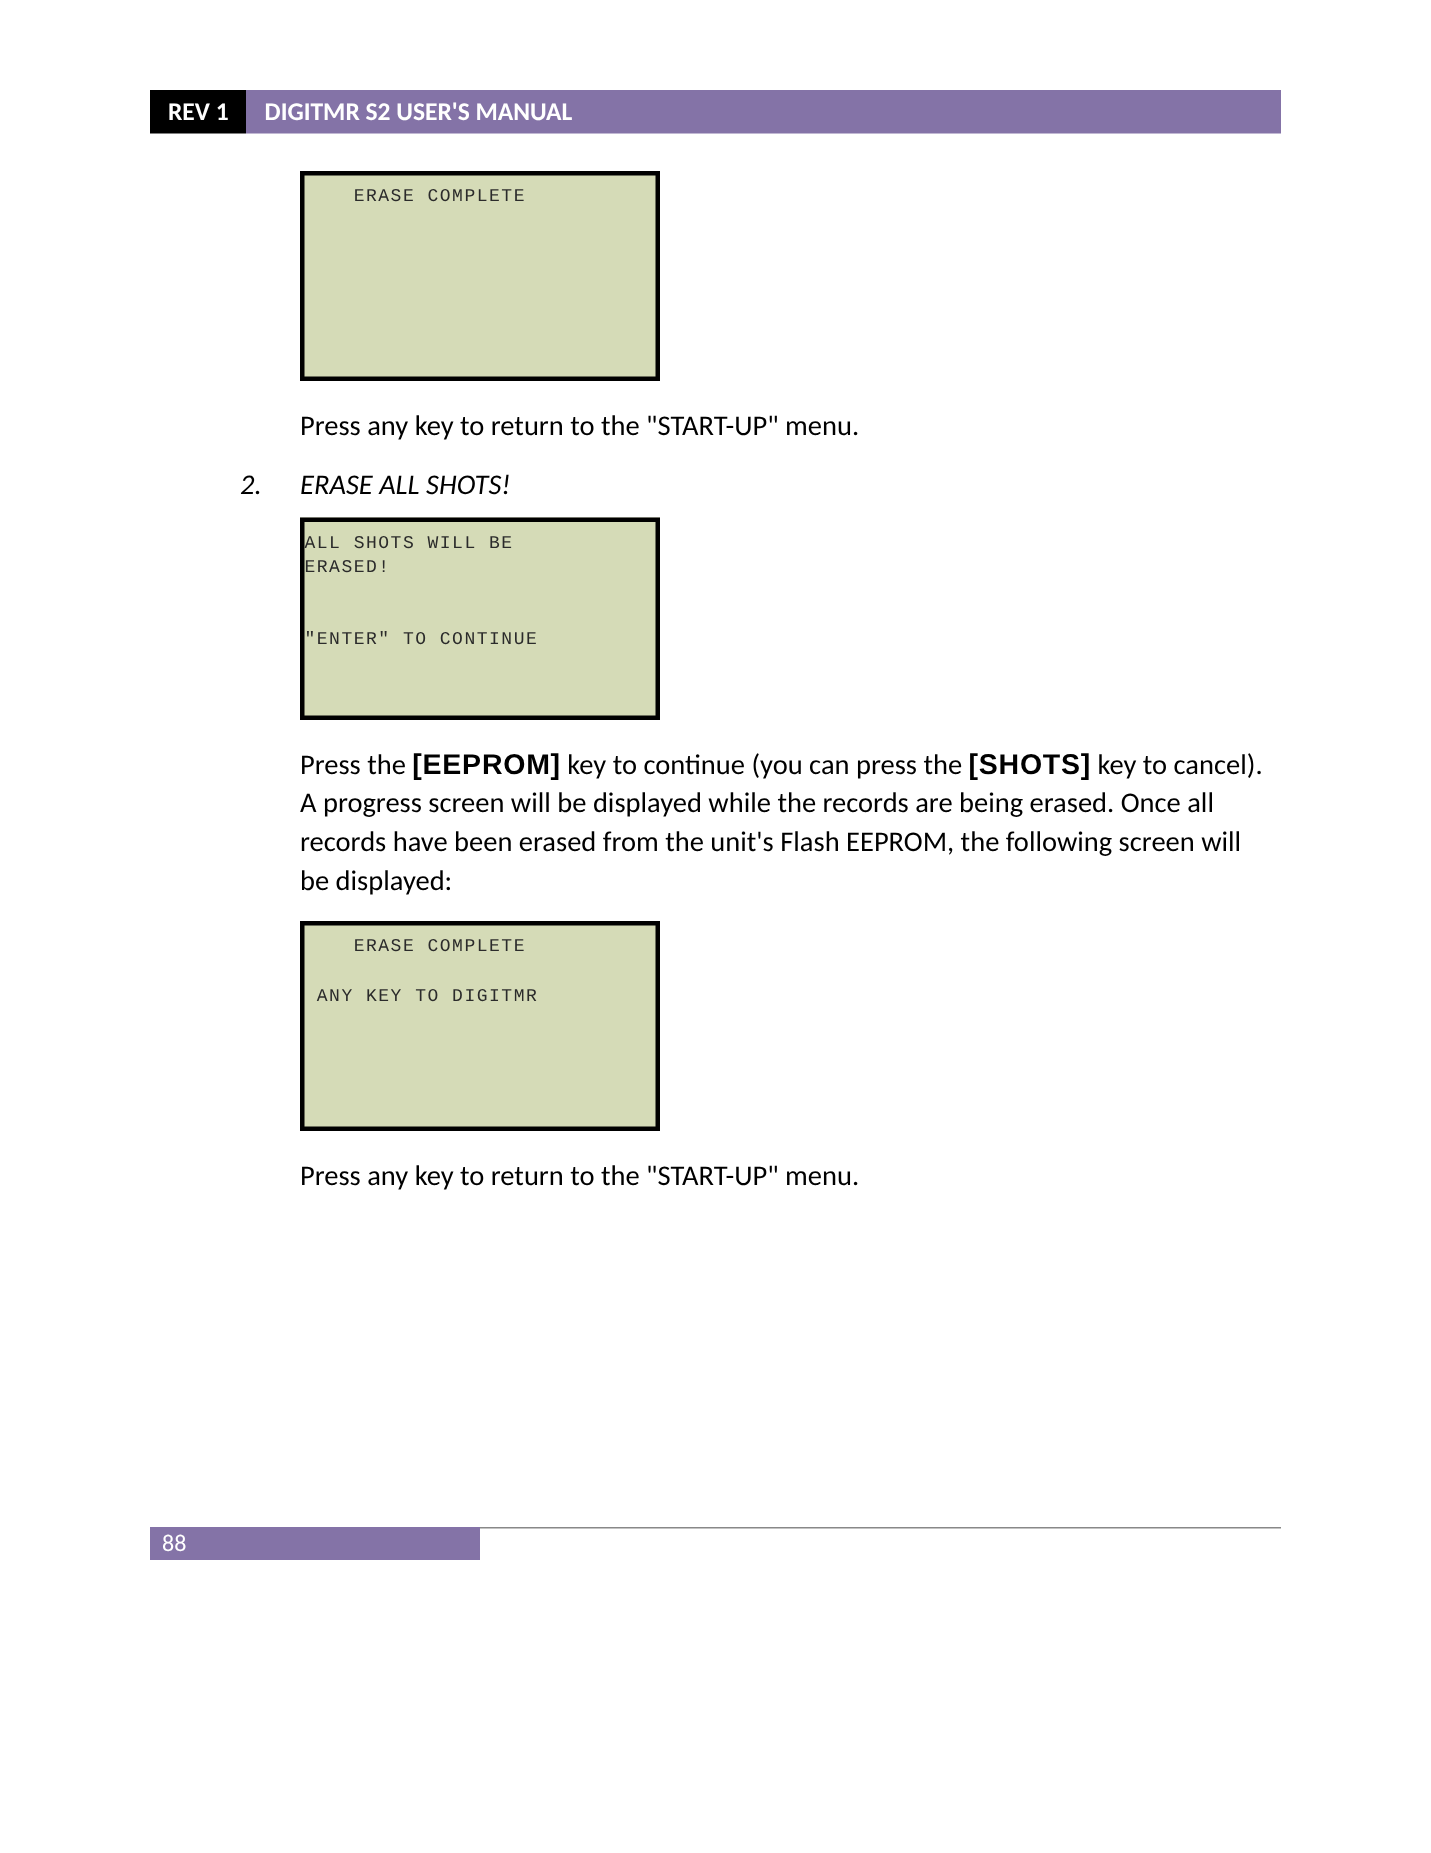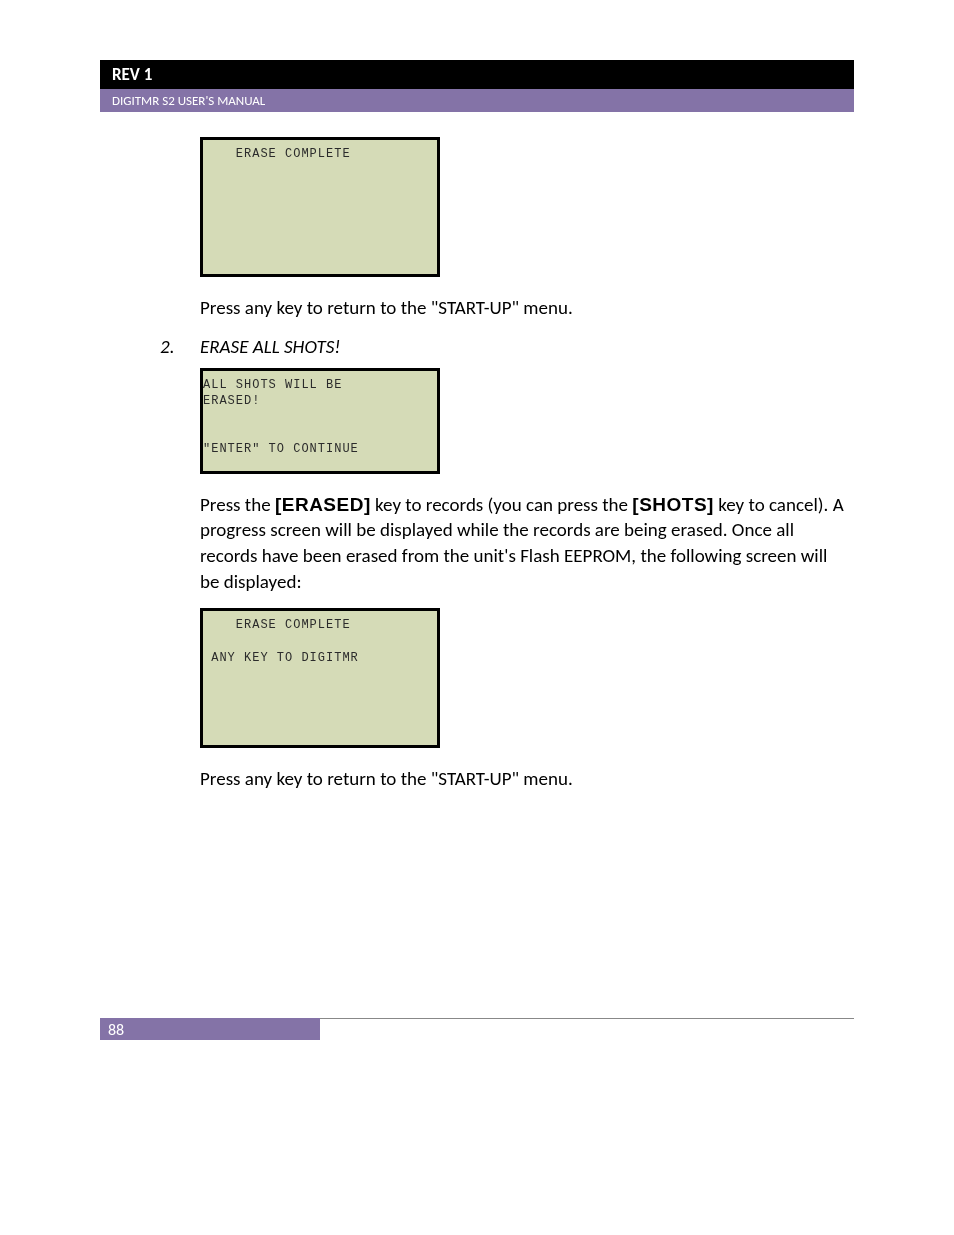--- a/index.html
+++ b/index.html
@@ -14,57 +14,56 @@
   .page {
     padding: 60px 100px 40px 100px;
     min-height: 1100px;
     position: relative;
     box-sizing: border-box;
   }
   .header-bar {
     display: flex;
     align-items: stretch;
     margin-bottom: 25px;
-    flex-direction: column;
   }
   .header-rev {
     background: #000;
     color: #fff;
     font-weight: bold;
     padding: 4px 12px;
     font-size: 17px;
   }
   .header-title {
     background: #8473a7;
     color: #fff;
-    font-weight: normal;
+    font-weight: bold;
     padding: 4px 12px;
     flex: 1;
-    font-size: 13px;
+    font-size: 17px;
   }
   .content-indent {
     margin-left: 100px;
   }
   .lcd {
     background: #d5dbb7;
     border: 3px solid #000;
     width: 240px;
     height: 140px;
     font-family: "Courier New", monospace;
     font-size: 12px;
     letter-spacing: 1px;
     padding: 6px 0;
     box-sizing: border-box;
     line-height: 1.35;
     white-space: pre;
     color: #2b2b2b;
     margin-bottom: 18px;
   }
   .lcd.tall {
-    height: 106px;
+    height: 135px;
   }
   .para {
     margin: 0 4px 14px 0;
     line-height: 1.35;
   }
   .list-row {
     display: flex;
     margin-left: 60px;
     margin-bottom: 10px;
   }
@@ -128,21 +127,21 @@
 
   <div class="content-indent">
 
     <div class="lcd tall"><span>ALL SHOTS WILL BE</span>
 <span>ERASED!</span>
 <span></span>
 <span></span>
 <span>"ENTER" TO CONTINUE</span></div>
 
     <p class="para">
-      <span>Press the </span><span class="keycap">[ERASED]</span><span> key to records (you can press the </span><span class="keycap">[SHOTS]</span><span> key to cancel). A progress screen will be displayed while the records are being erased. Once all records have been erased from the unit's Flash EEPROM, the following screen will be displayed:</span>
+      <span>Press the </span><span class="keycap">[EEPROM]</span><span> key to continue (you can press the </span><span class="keycap">[SHOTS]</span><span> key to cancel). A progress screen will be displayed while the records are being erased. Once all records have been erased from the unit's Flash EEPROM, the following screen will be displayed:</span>
     </p>
 
     <div class="lcd"><span>    ERASE COMPLETE</span>
 <span></span>
 <span> ANY KEY TO DIGITMR</span></div>
 
     <p class="para">Press any key to return to the "START-UP" menu.</p>
   </div>
 
   <div class="footer">

